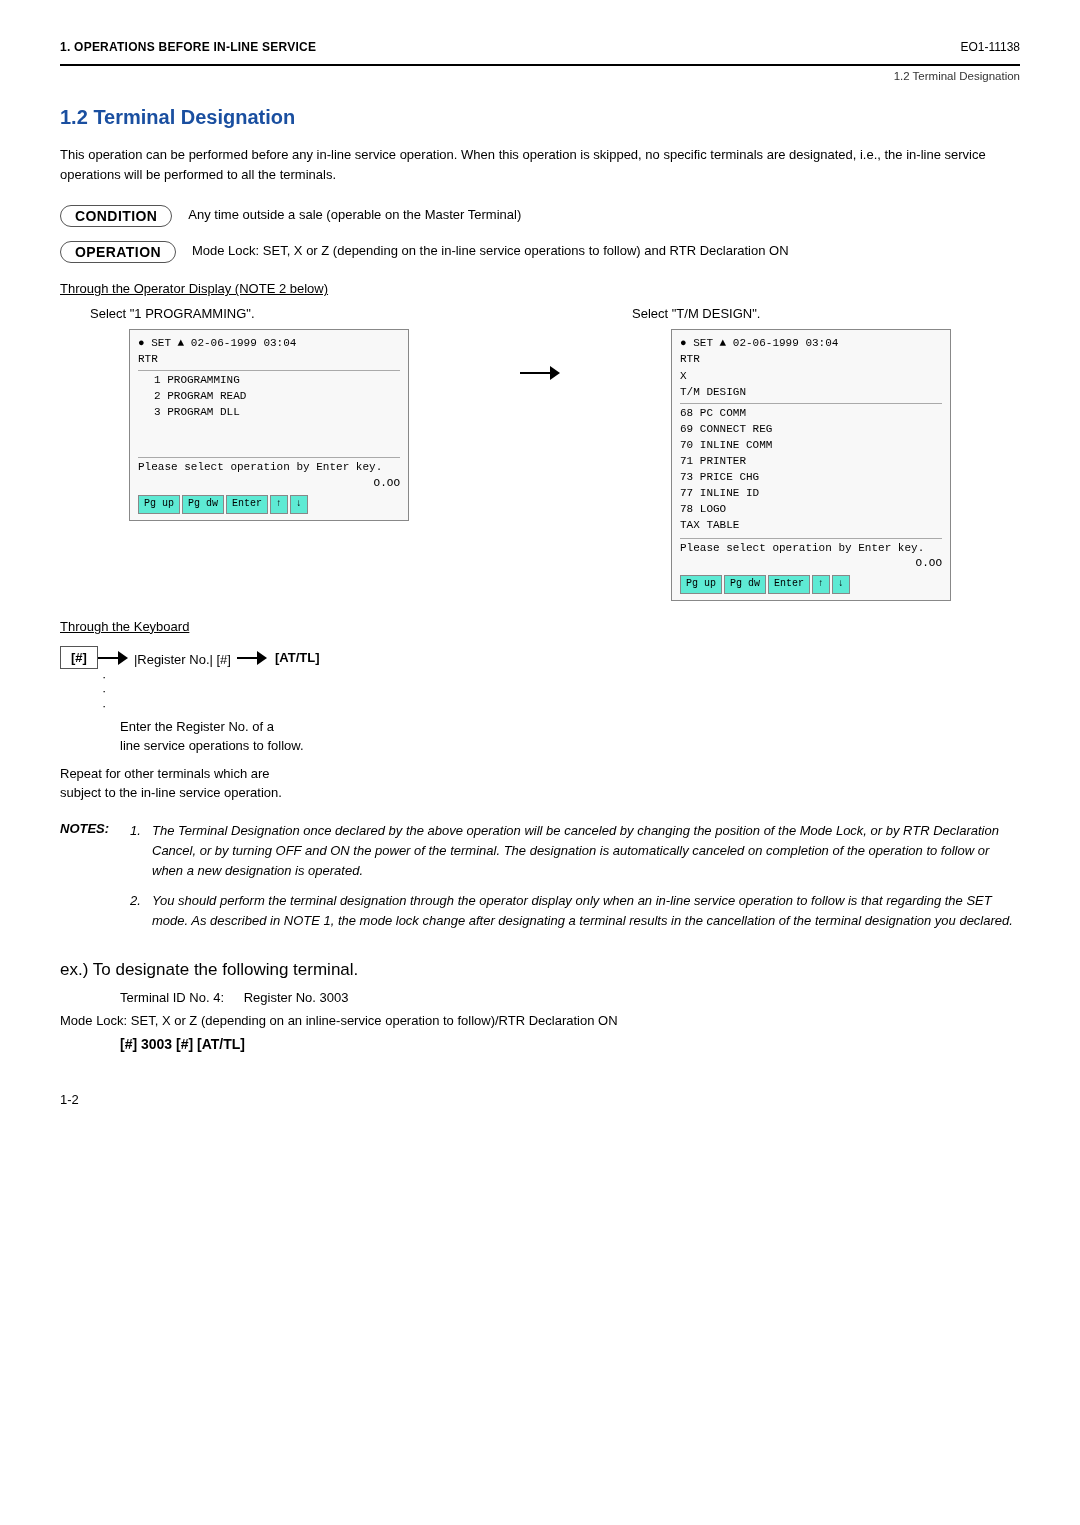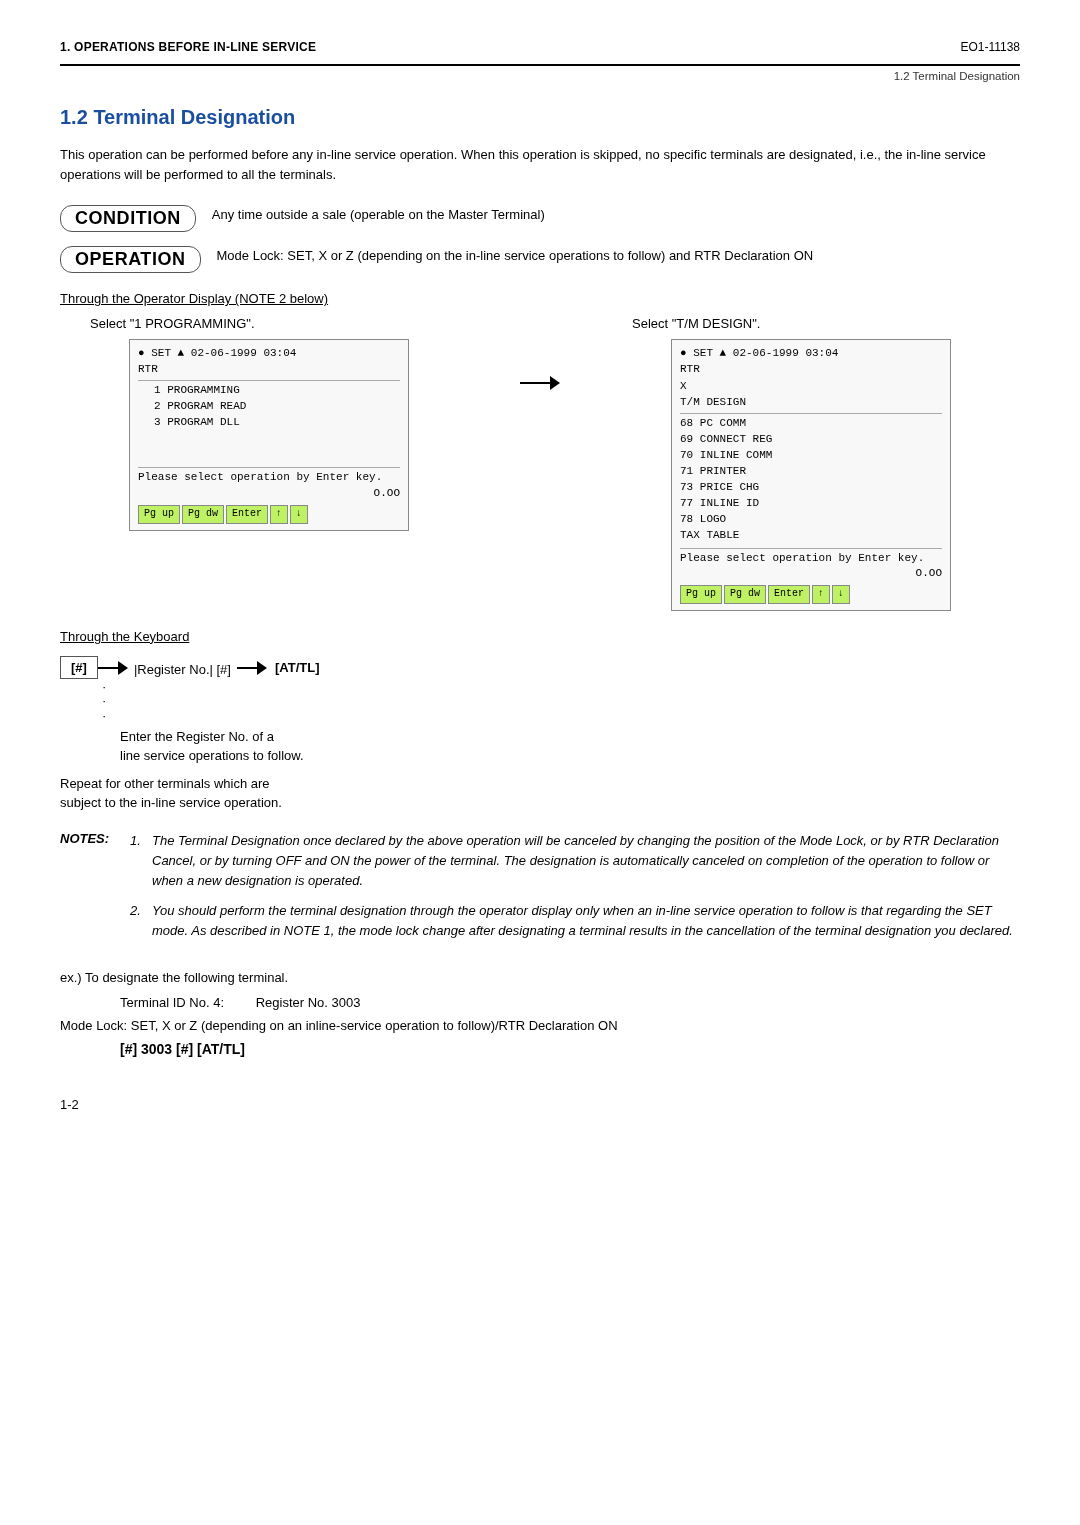--- a/index.html
+++ b/index.html
@@ -57,21 +57,21 @@
     .badge-row {
       display: flex;
       align-items: flex-start;
       margin-bottom: 14px;
     }
     .badge {
       display: inline-block;
       border: 1.5px solid #555;
       border-radius: 12px;
       padding: 2px 14px;
-      font-size: 18px;
+      font-size: 14px;
       font-weight: bold;
       letter-spacing: 0.03em;
       white-space: nowrap;
       margin-right: 16px;
       margin-top: 0px;
       min-width: 100px;
       text-align: center;
       flex-shrink: 0;
     }
     .badge-text {
@@ -135,21 +135,21 @@
       margin-top: 4px;
       padding-top: 2px;
     }
     .terminal-box .t-buttons {
       display: flex;
       gap: 2px;
       margin-top: 3px;
     }
     .terminal-btn {
       border: 1px solid #888;
-      background: #bef264;
+      background: #5eead4;
       font-family: 'Courier New', Courier, monospace;
       font-size: 10px;
       padding: 1px 5px;
     }
     .keyboard-section {
       margin-top: 10px;
       margin-bottom: 2px;
     }
     .keyboard-underline {
       text-decoration: underline;
@@ -206,21 +206,21 @@
       min-width: 16px;
       font-style: italic;
     }
     .notes-para {
       font-style: italic;
     }
     .ex-section {
       margin-bottom: 18px;
     }
     .ex-label {
-      font-size: 13px;
+      font-size: 17px;
       margin-bottom: 10px;
     }
     .ex-indent {
       margin-left: 60px;
       font-size: 13px;
       margin-bottom: 8px;
     }
     .ex-mode {
       font-size: 13px;
       margin-bottom: 8px;
@@ -411,21 +411,21 @@
         <span class="notes-num">2.</span>
         <span class="notes-para">You should perform the terminal designation through the operator display only when an in-line service operation to follow is that regarding the SET mode. As described in NOTE 1, the mode lock change after designating a terminal results in the cancellation of the terminal designation you declared.</span>
       </div>
     </div>
   </div>
 
   <div class="ex-section">
     <div class="ex-label">ex.)   To designate the following terminal.</div>
     <div class="ex-indent">
       <span>Terminal ID No. 4:</span>
-      <span style="margin-left:28px;">Register No. 3003</span>
+      <span style="margin-left:16px;">Register No. 3003</span>
     </div>
     <div class="ex-mode">Mode Lock:  SET, X or Z (depending on an inline-service operation to follow)/RTR Declaration ON</div>
     <div class="ex-command">[#]  3003  [#]   [AT/TL]</div>
   </div>
 
   <div class="page-num">1-2</div>
 
 </div>
 
 </body></html>

